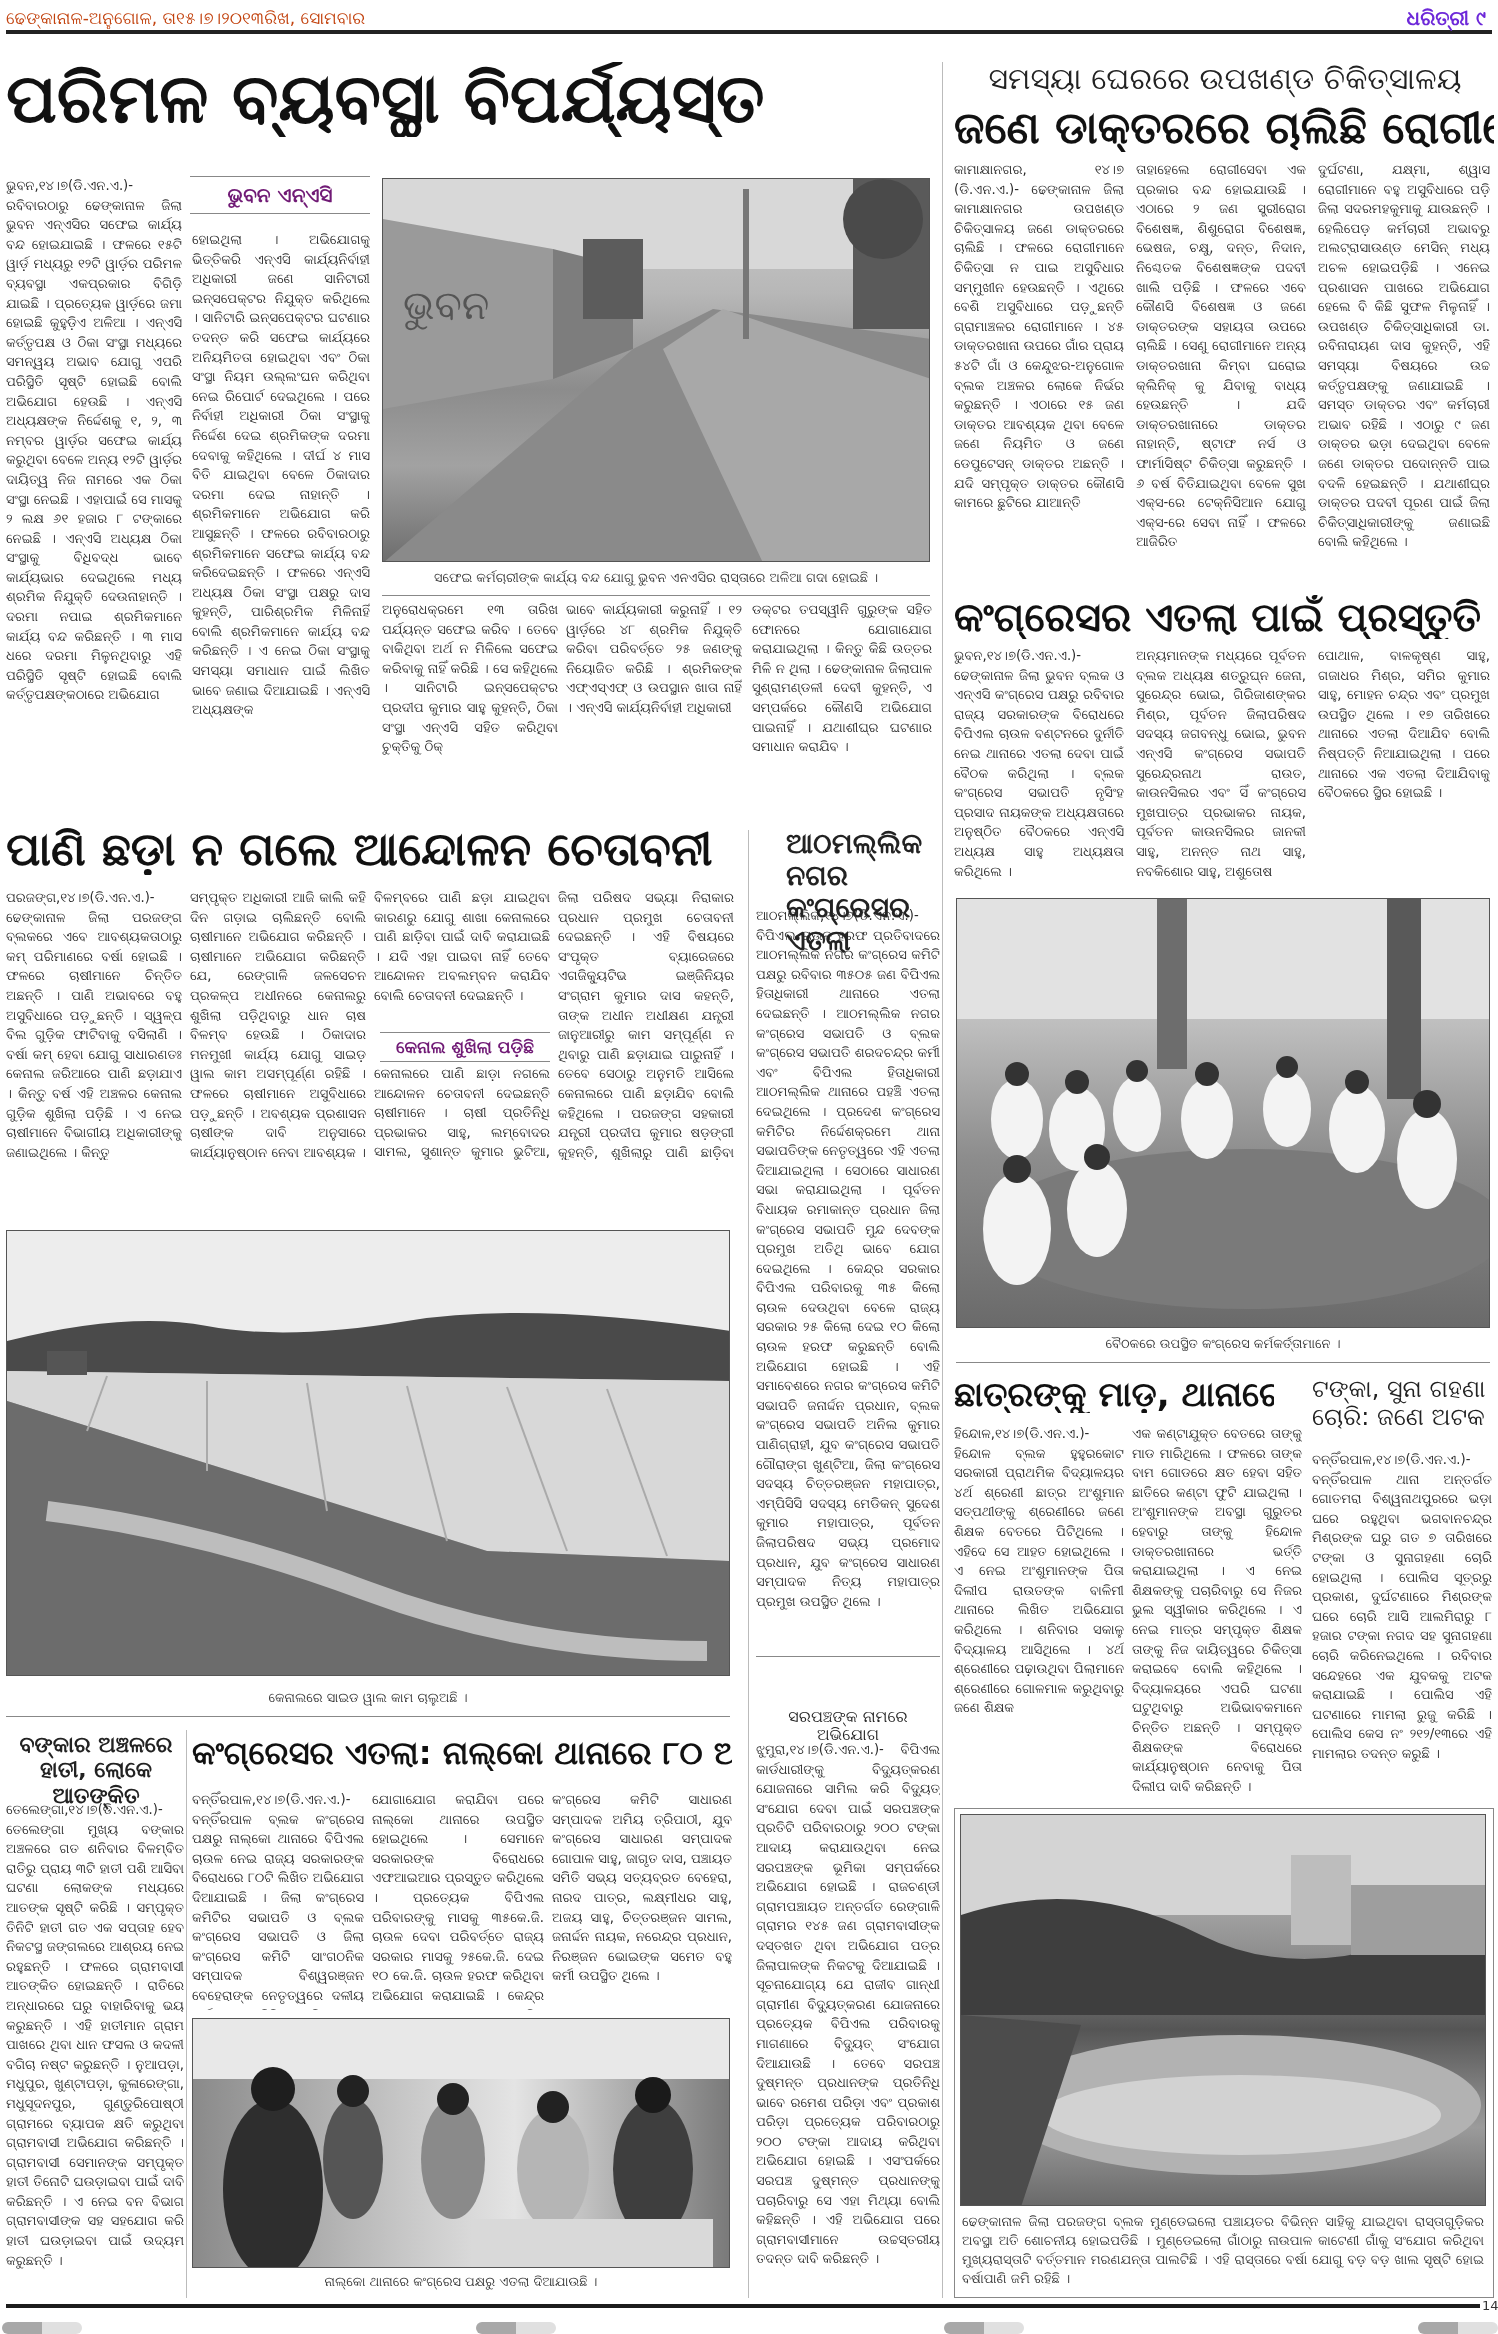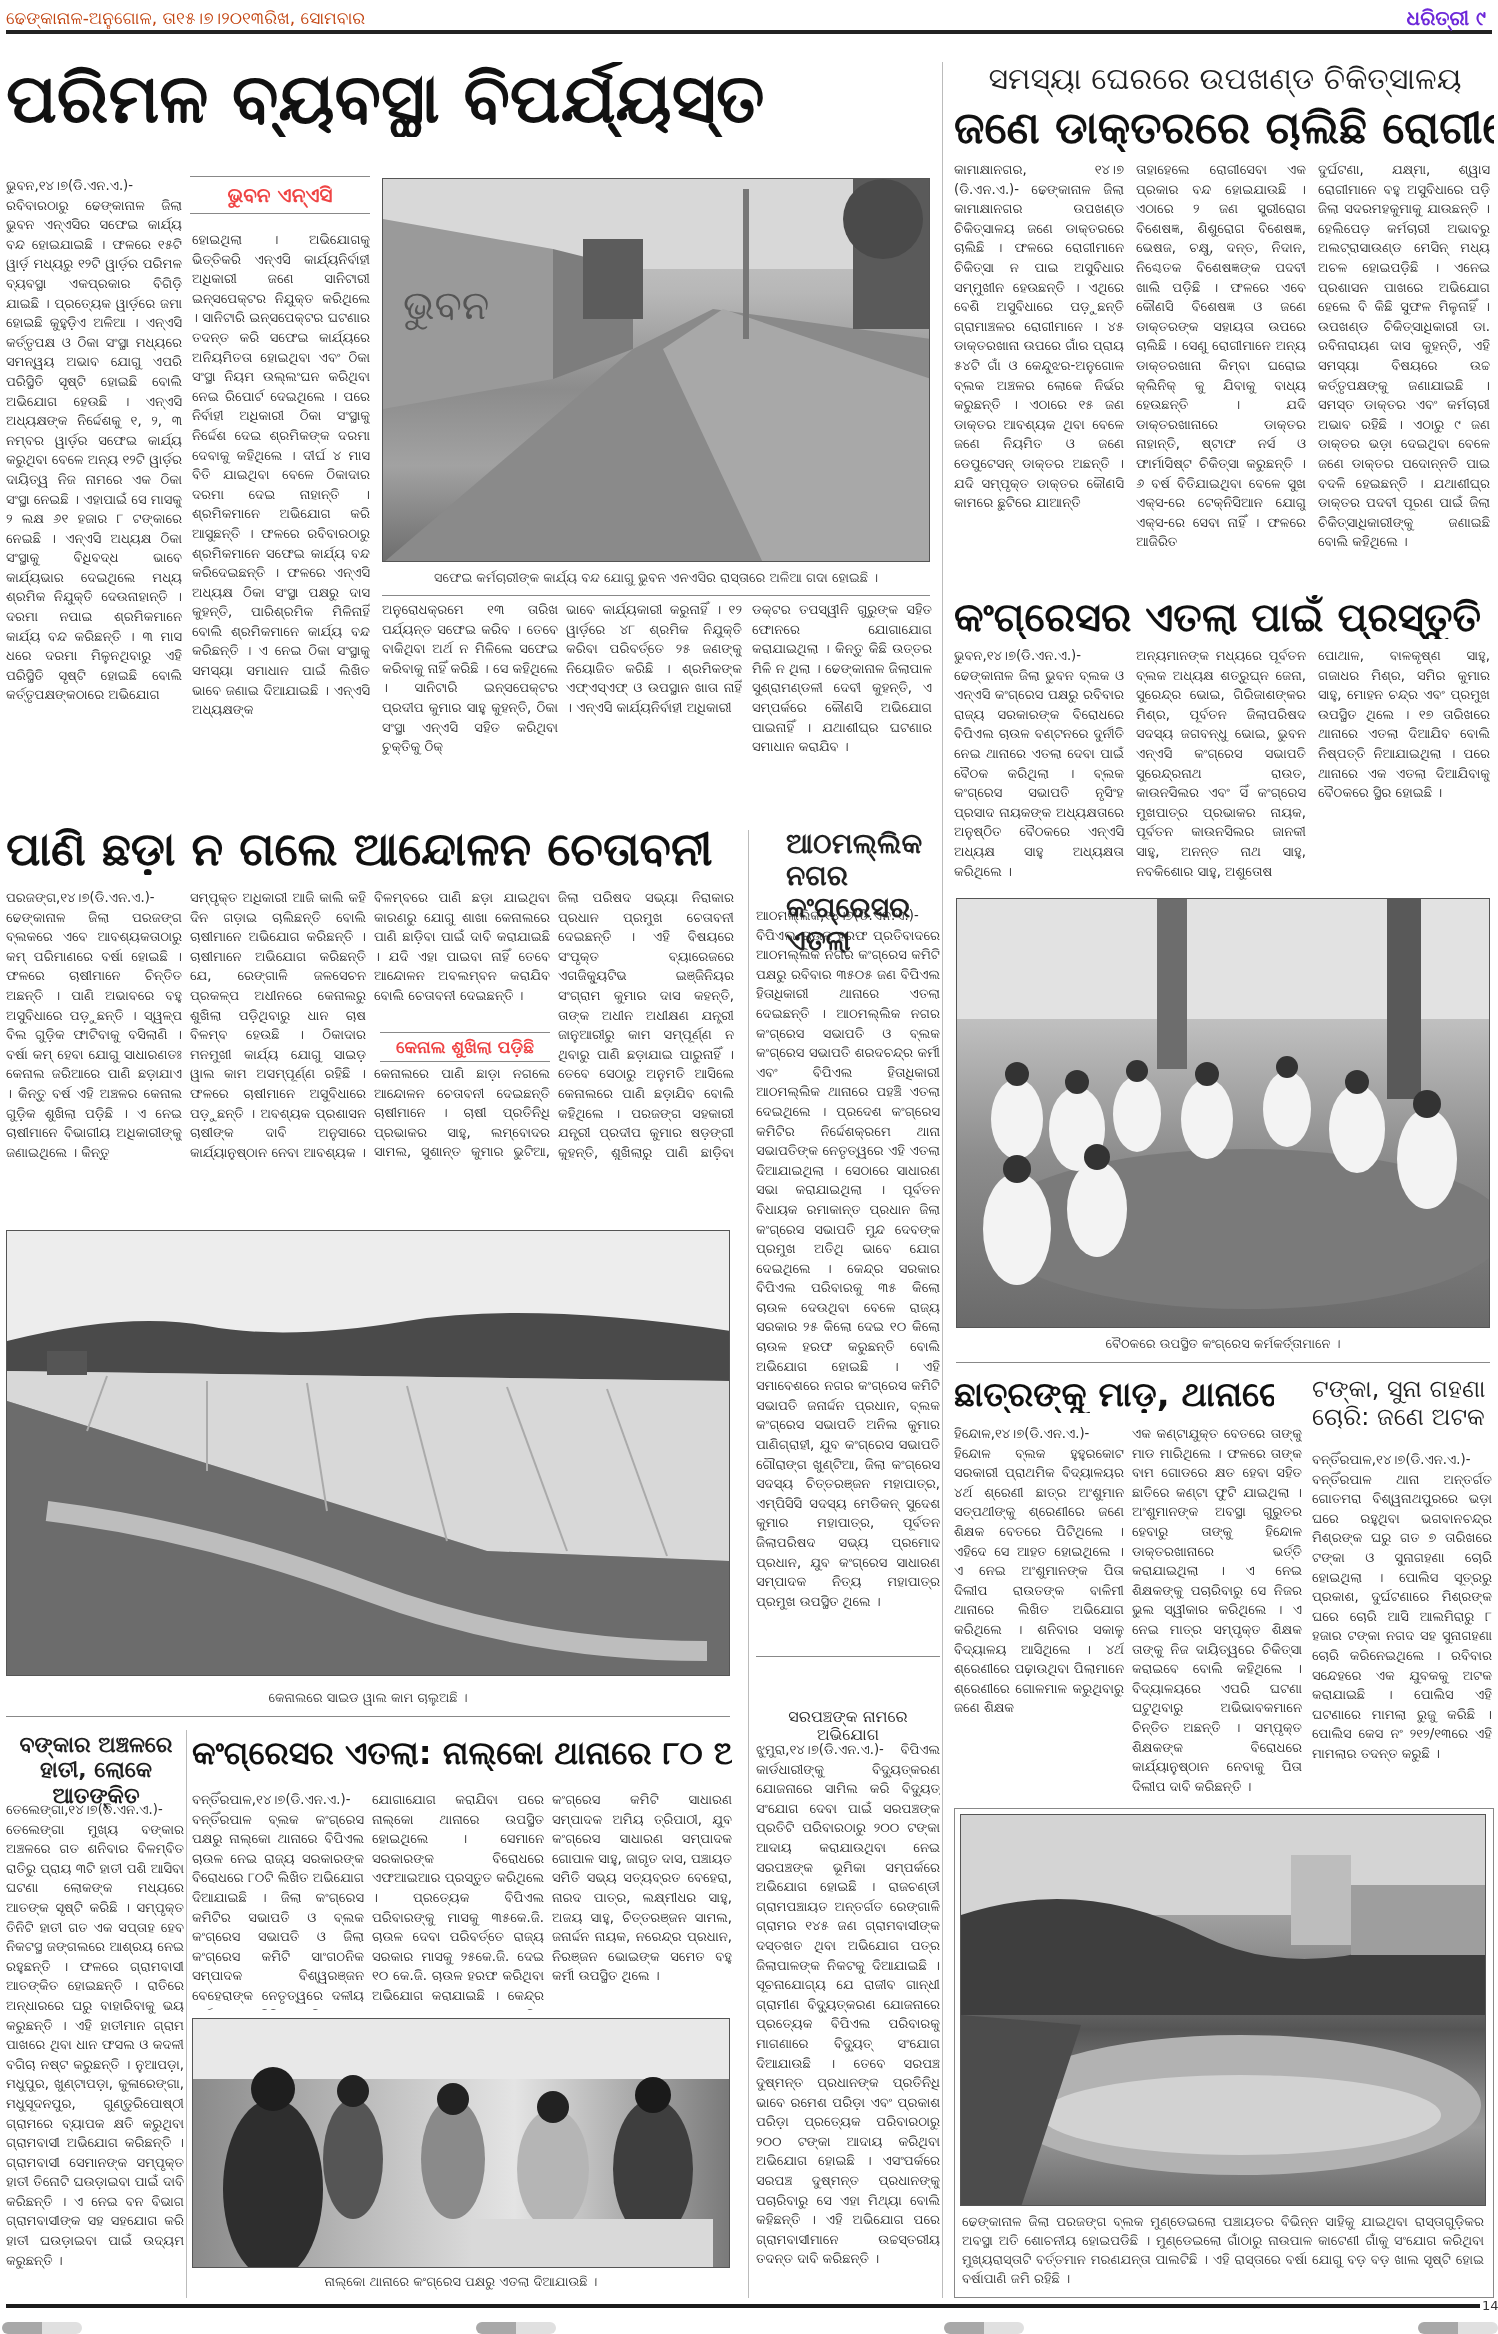--- a/index.html
+++ b/index.html
@@ -9,21 +9,21 @@
   .masthead { left: 6px; top: 4px; width: 1486px; height: 30px; border-bottom: 4px solid #222; }
   .dateline { position: absolute; left: 0; top: 4px; font-size: 17px; color: #c2410c; }
   .pagelabel { position: absolute; right: 6px; top: 2px; font-size: 20px; font-weight: bold; color: #6d28d9; }
   .headline { font-weight: bold; color: #111; line-height: 1.1; white-space: nowrap; overflow: hidden; }
   .subhead { color: #222; line-height: 1.15; }
   .body { font-size: 13.2px; line-height: 19.6px; color: #2a2a2a; text-align: justify; overflow: hidden; }
   .caption { font-size: 13px; color: #333; text-align: center; }
   .rule { height: 1px; background: #888; }
   .vrule { width: 1px; background: #bbb; }
   .photo { border: 1px solid #555; overflow: hidden; }
-  .boxhead { text-align: center; font-weight: bold; color: #ef4444; border-top: 1px solid #888; border-bottom: 1px solid #888; }
+  .boxhead { text-align: center; font-weight: bold; color: #701a75; border-top: 1px solid #888; border-bottom: 1px solid #888; }
   .bottom-bar { left: 6px; top: 2304px; width: 1474px; height: 4px; background: #1c1c1c; }
   .pill { width: 80px; height: 12px; border-radius: 6px; overflow: hidden; display: flex; }
   .pill .l { width: 40px; background: #a8a8a8; }
   .pill .r { width: 40px; background: #e0e0e0; }
   .pagenum { font-size: 13px; color: #333; }
   svg { display: block; }
 </style>
 </head>
 <body>
 

